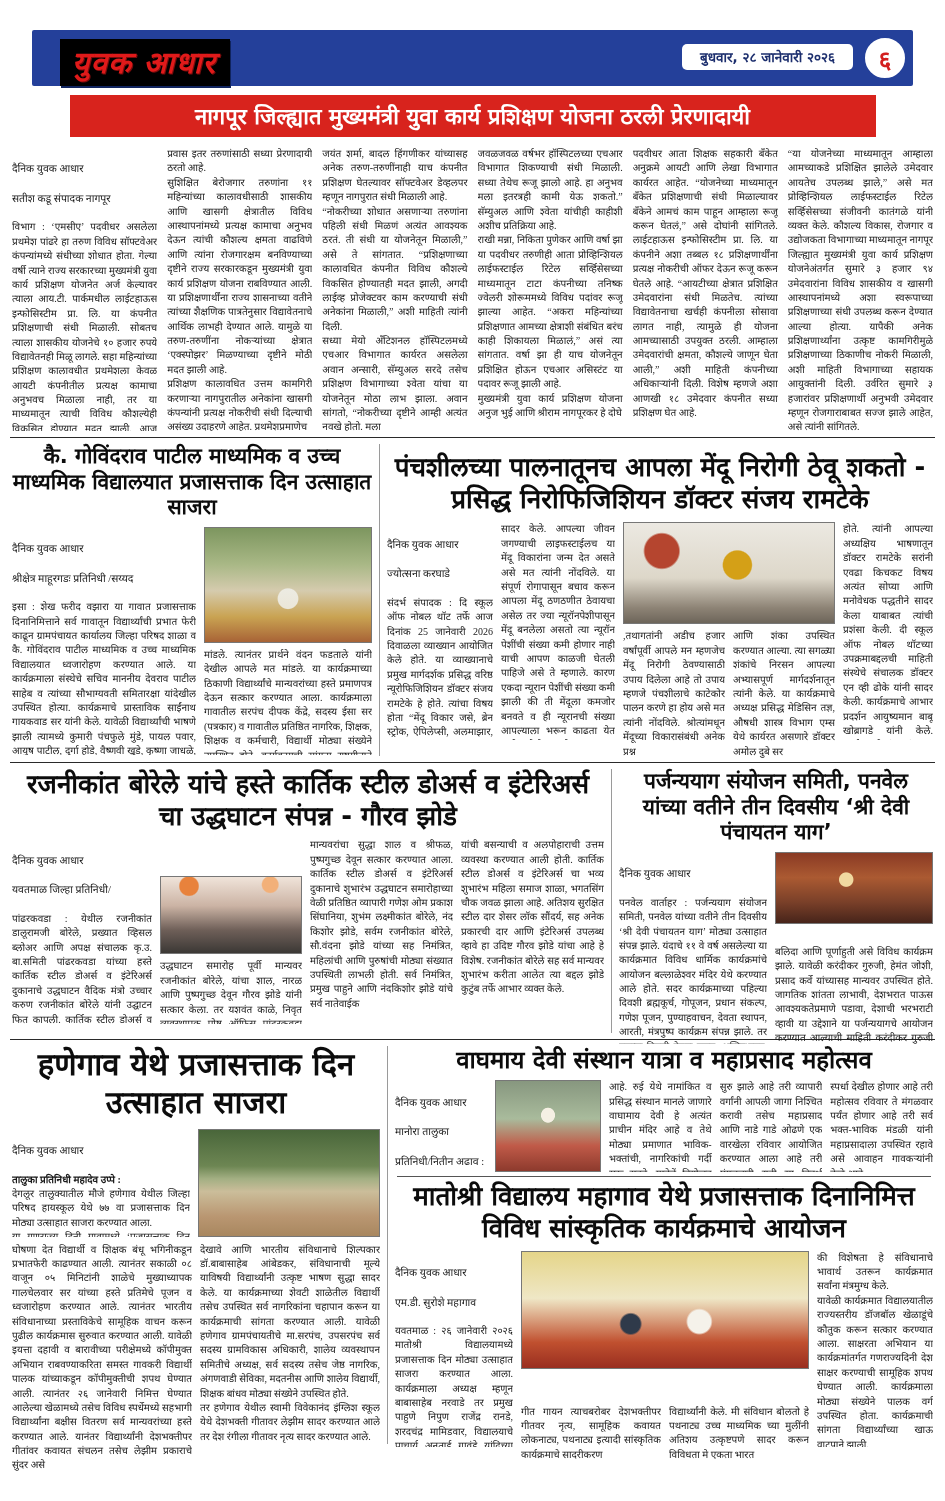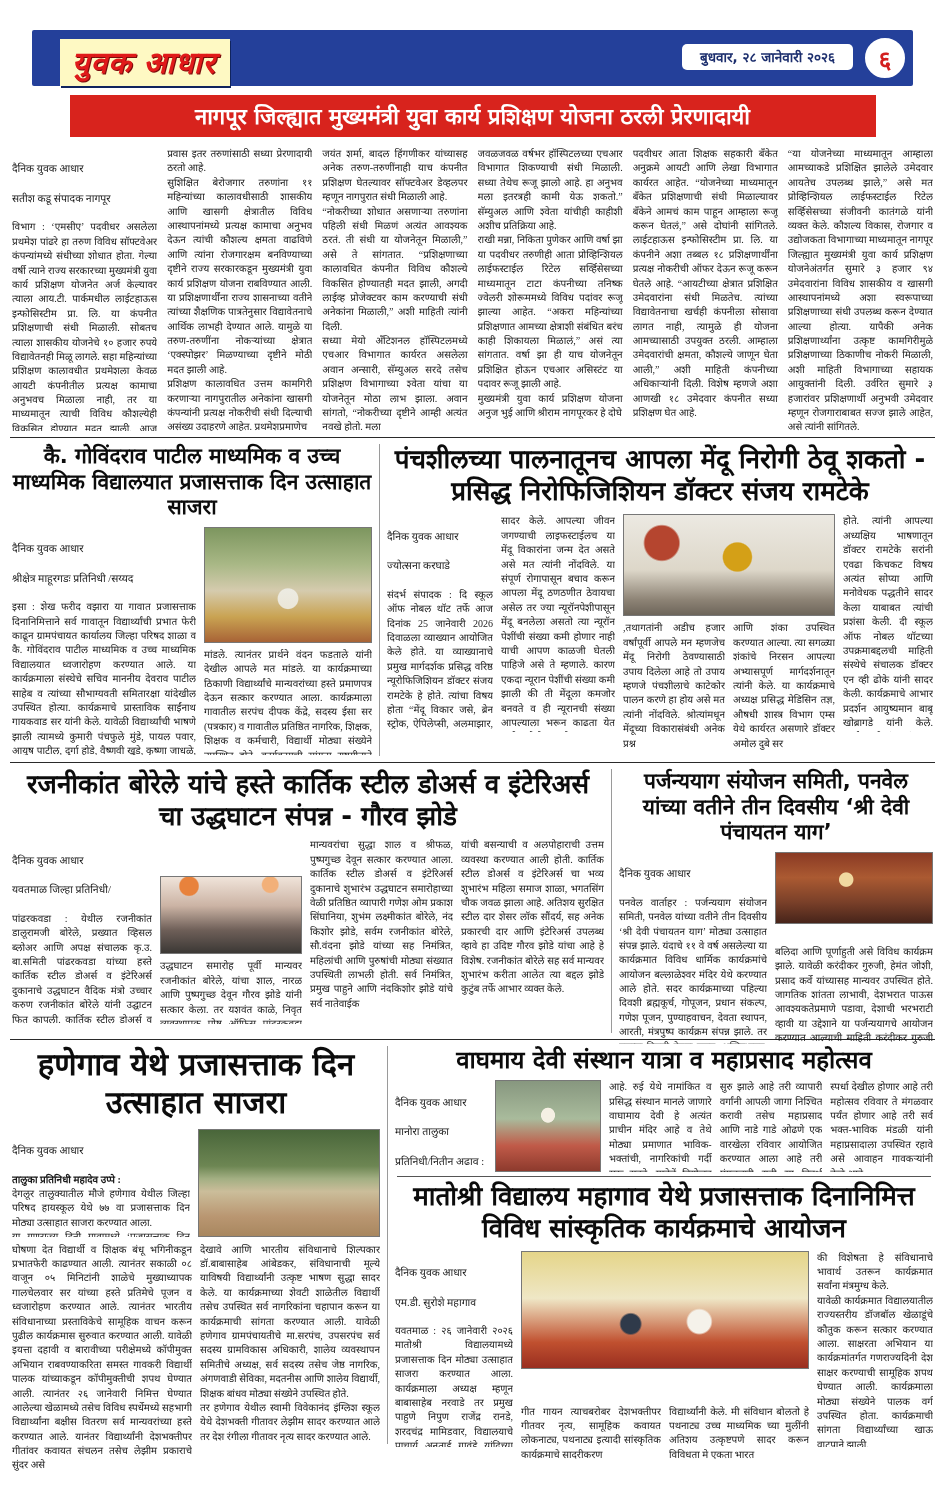--- a/index.html
+++ b/index.html
@@ -1,21 +1,21 @@
 <!DOCTYPE html>
 <html lang="mr"><head>
 <meta charset="utf-8">
 <style>
   * { margin:0; padding:0; box-sizing:border-box; }
   body { background:#ffffff; font-family:"Liberation Serif", serif; color:#1a1a1a; }
   .page { width:945px; height:1501px; margin:0 auto; background:#fff; padding:22px 8px 0 8px; overflow:hidden; position:relative; }
 
   
   .masthead { position:relative; margin:8px 24px 0 24px; height:56px; background:#24409a; border-radius:2px; }
-  .logo-box { position:absolute; left:28px; top:9px; background:#fef9c3; padding:2px 14px 4px 12px; box-shadow:1px 2px 0 #10245e; }
+  .logo-box { position:absolute; left:28px; top:9px; background:#000000; padding:2px 14px 4px 12px; box-shadow:1px 2px 0 #10245e; }
   .logo-text { font-family:"DejaVu Sans", sans-serif; font-weight:bold; font-style:italic; font-size:30px; color:#e01a1a; letter-spacing:1px; text-shadow:1px 1px 0 #7a0c0c; }
   .date-pill { position:absolute; right:60px; top:14px; background:#ffffff; border-radius:5px; padding:4px 18px; font-family:"DejaVu Sans", sans-serif; font-size:13.5px; font-weight:bold; color:#1d2f6e; }
   .page-circle { position:absolute; right:6px; top:6px; width:44px; height:44px; border-radius:50%; background:#ffffff; border:2px solid #24409a; display:flex; align-items:center; justify-content:center; font-size:24px; font-weight:bold; color:#d31f1f; }
 
   
   .lead-headline { margin-top:12px; text-align:center; font-family:"DejaVu Sans", sans-serif; font-size:37px; font-weight:bold; color:#0c0c0c; line-height:1.15; }
   .red-banner { margin:9px auto 0 auto; width:806px; background:#d8231d; color:#ffffff; text-align:center; font-family:"DejaVu Sans", sans-serif; font-size:22px; font-weight:bold; padding:5px 0 7px 0; }
   .lead-cols { display:flex; gap:10px; margin:10px 4px 0 4px; height:284px; }
   .lead-cols .col { flex:1; }
 
@@ -113,21 +113,21 @@
           <div class="byline">श्रीक्षेत्र माहूरगडः प्रतिनिधी /सय्यद</div>
           <span>इसा : शेख फरीद वझारा या गावात प्रजासत्ताक दिनानिमित्ताने सर्व गावातून विद्यार्थ्यांची प्रभात फेरी काढून ग्रामपंचायत कार्यालय जिल्हा परिषद शाळा व कै. गोविंदराव पाटील माध्यमिक व उच्च माध्यमिक विद्यालयात ध्वजारोहण करण्यात आले. या कार्यक्रमाला संस्थेचे सचिव माननीय देवराव पाटील साहेब व त्यांच्या सौभाग्यवती समितारक्षा यांदेखील उपस्थित होत्या. कार्यक्रमाचे प्रास्ताविक साईंनाथ गायकवाड सर यांनी केले. यावेळी विद्यार्थ्यांची भाषणे झाली त्यामध्ये कुमारी पंचफुले मुंडे, पायल पवार, आयुष पाटील, दुर्गा होडे, वैष्णवी खुडे, कृष्णा जाधळे, पूनम केदे, उमेश मगदूम, करिश्मा मुंडे, सोनाली ठाकरे, आरुषी आढाव, मेघा कदम, संजीवनी आवान यांची भाषणे झाली. यावेळी शाळेतील विद्यार्थ्यांना देवराजजी पंढाळी साहेब यांनी आपले विचार</span>
         </div>
         <div class="stack" style="flex:1;">
           <div class="photo photo-govindrao" style="height:116px;"></div>
           <div class="col" style="flex:1;">मांडले. त्यानंतर प्रार्थने वंदन फडताले यांनी देखील आपले मत मांडले. या कार्यक्रमाच्या ठिकाणी विद्यार्थ्यांचे मान्यवरांच्या हस्ते प्रमाणपत्र देऊन सत्कार करण्यात आला. कार्यक्रमाला गावातील सरपंच दीपक केंद्रे, सदस्य ईसा सर (पत्रकार) व गावातील प्रतिष्ठित नागरिक, शिक्षक, शिक्षक व कर्मचारी, विद्यार्थी मोठ्या संख्येने उपस्थित होते. कार्यक्रमाची सांगता राष्ट्रगीताने झाली.</div>
         </div>
       </div>
     </div>
     <div class="v-div"></div>
-    <div style="flex:1;">
+    <div style="flex:1;margin-top:8px;">
       <h2 class="art-headline h-26">पंचशीलच्या पालनातूनच आपला मेंदू निरोगी ठेवू शकतो - प्रसिद्ध निरोफिजिशियन डॉक्टर संजय रामटेके</h2>
       <div class="row" style="margin-top:7px; height:218px;">
         <div class="col" style="width:106px;">
           <div class="byline">दैनिक युवक आधार</div>
           <div class="byline">ज्योत्सना करघाडे</div>
           <span>संदर्भ संपादक : दि स्कूल ऑफ नोबल थॉट तर्फे आज दिनांक 25 जानेवारी 2026 दिवाळला व्याख्यान आयोजित केले होते. या व्याख्यानाचे प्रमुख मार्गदर्शक प्रसिद्ध वरिष्ठ न्यूरोफिजिशियन डॉक्टर संजय रामटेके हे होते. त्यांचा विषय होता “मेंदू विकार जसे, ब्रेन स्ट्रोक, ऐपिलेप्सी, अलमाझार, डिमनेशिया, मिरगी, मायग्रेन इत्यादी - चिकित्सा व उपाय” या विषयावर बोलताना त्यांनी हे विकार का होतात याचे वैज्ञानिक विश्लेषण</span>
         </div>
         <div class="col" style="width:114px;">सादर केले. आपल्या जीवन जगण्याची लाइफस्टाईलच या मेंदू विकारांना जन्म देत असते असे मत त्यांनी नोंदविले. या संपूर्ण रोगापासून बचाव करून आपला मेंदू ठणठणीत ठेवायचा असेल तर ज्या न्यूरॉनपेशीपासून मेंदू बनलेला असतो त्या न्यूरॉन पेशींची संख्या कमी होणार नाही याची आपण काळजी घेतली पाहिजे असे ते म्हणाले. कारण एकदा न्यूरान पेशींची संख्या कमी झाली की ती मेंदूला कमजोर बनवते व ही न्यूरानची संख्या आपल्याला भरून काढता येत नाही असे ते म्हणाले</div>
         <div class="stack" style="width:212px;">
           <div class="photo photo-panchsheel" style="height:102px;"></div>

